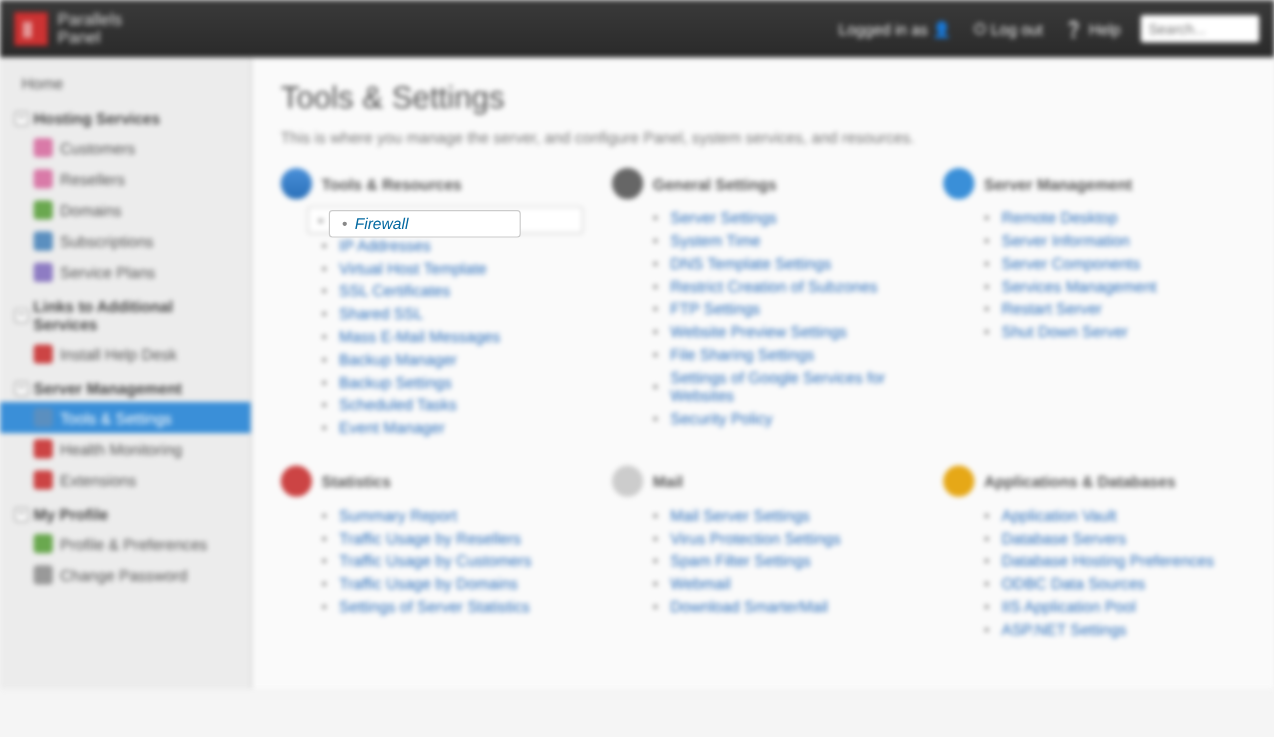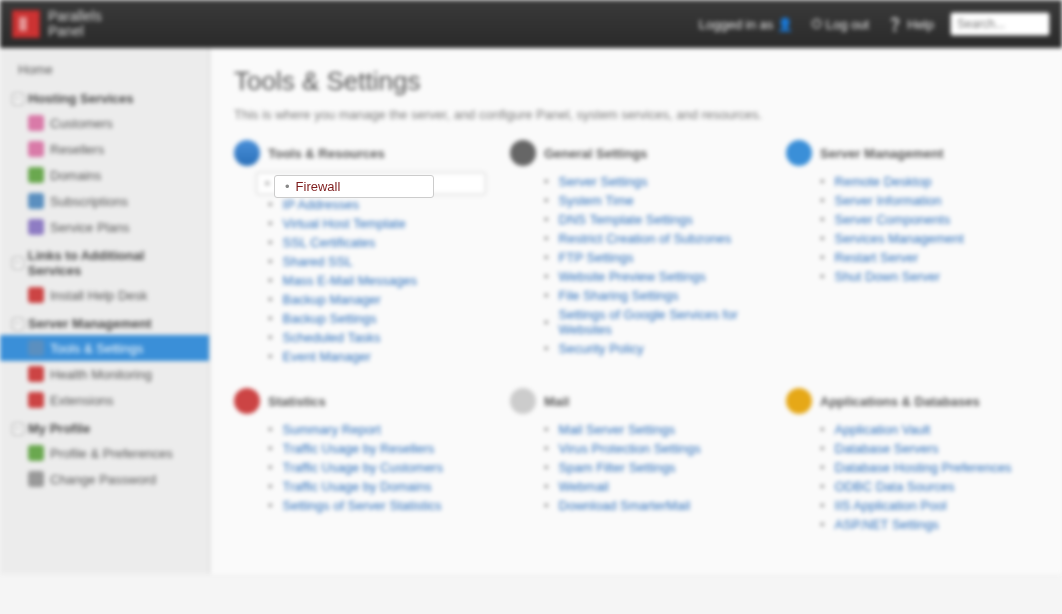--- a/index.html
+++ b/index.html
@@ -331,14 +331,14 @@
             </ul>
           </div>
         </div>
       </div>
   </div>
 
 </div>
 
 <div style="position:absolute; left:274px; top:175px; width:160px; background:#fff; border:1px solid #ccc; border-radius:3px; padding:3px 10px; font-family:Arial; font-size:13px; display:flex; align-items:center; gap:6px;">
   <span style="color:#888;">•</span>
-  <a style="color:#7f1d1d; text-decoration:none;">Firewall</a>
+  <a style="color:#0369a1; text-decoration:none;font-style:italic;">Firewall</a>
 </div>
 
 </body></html>

